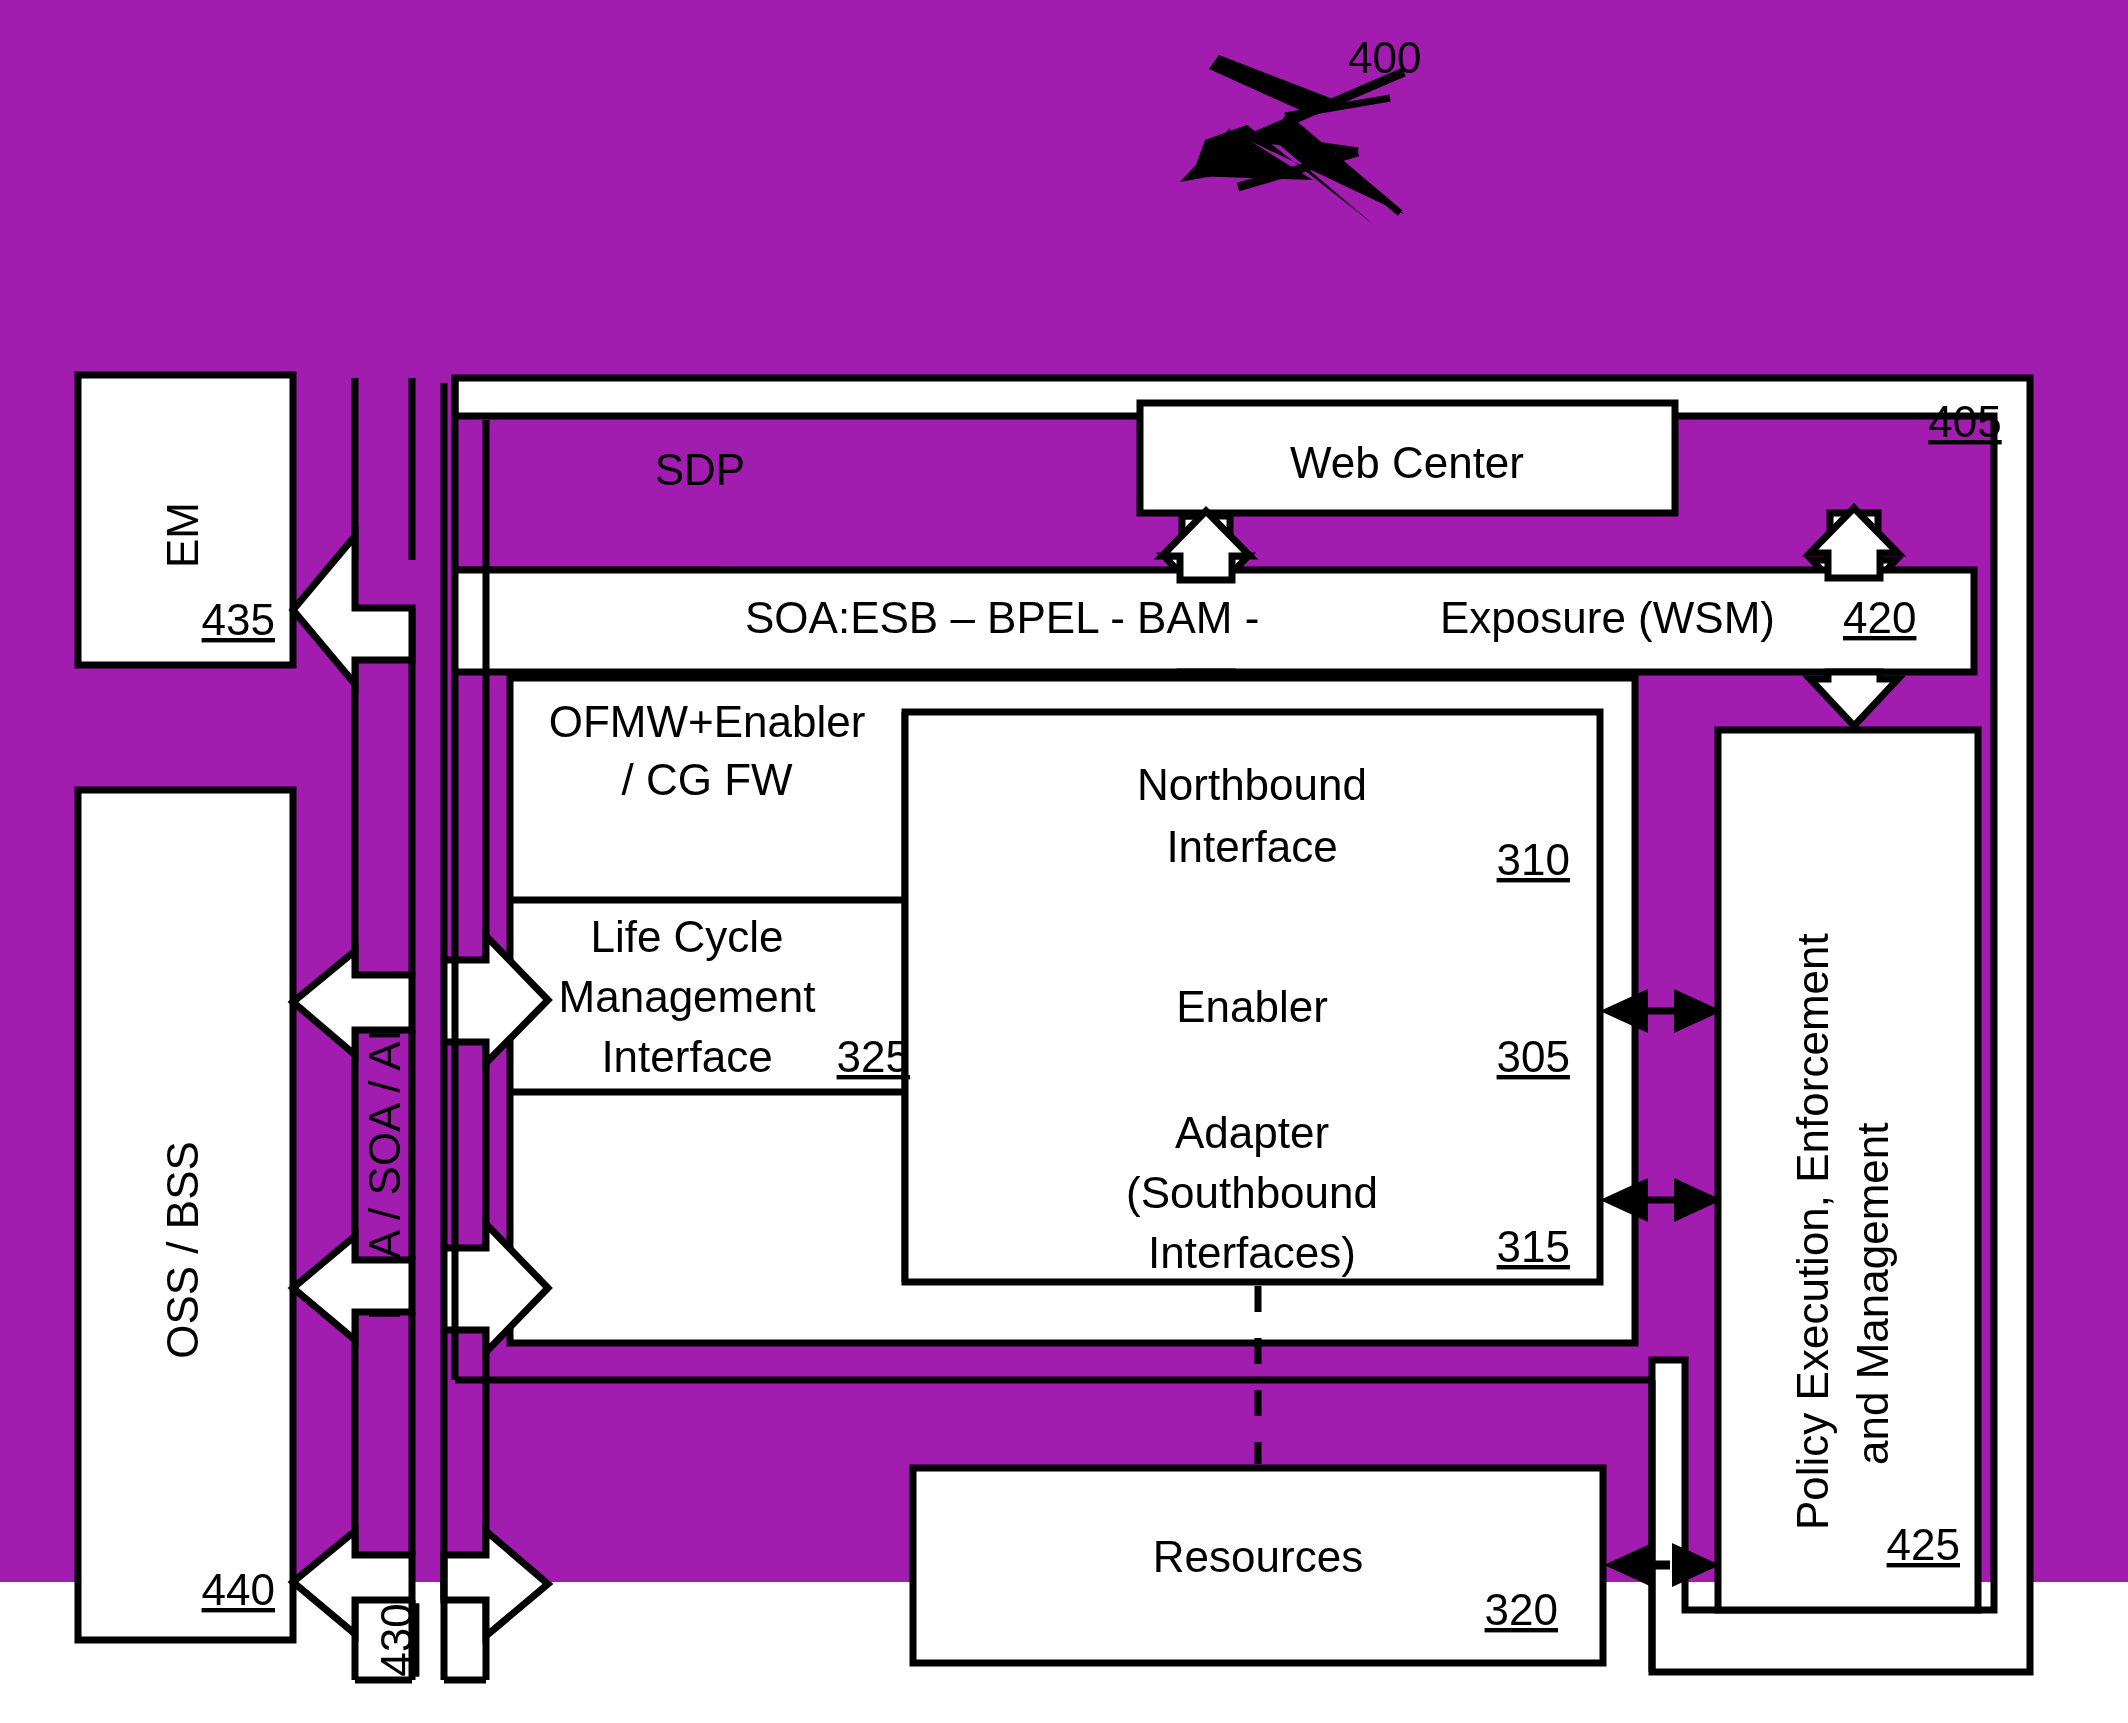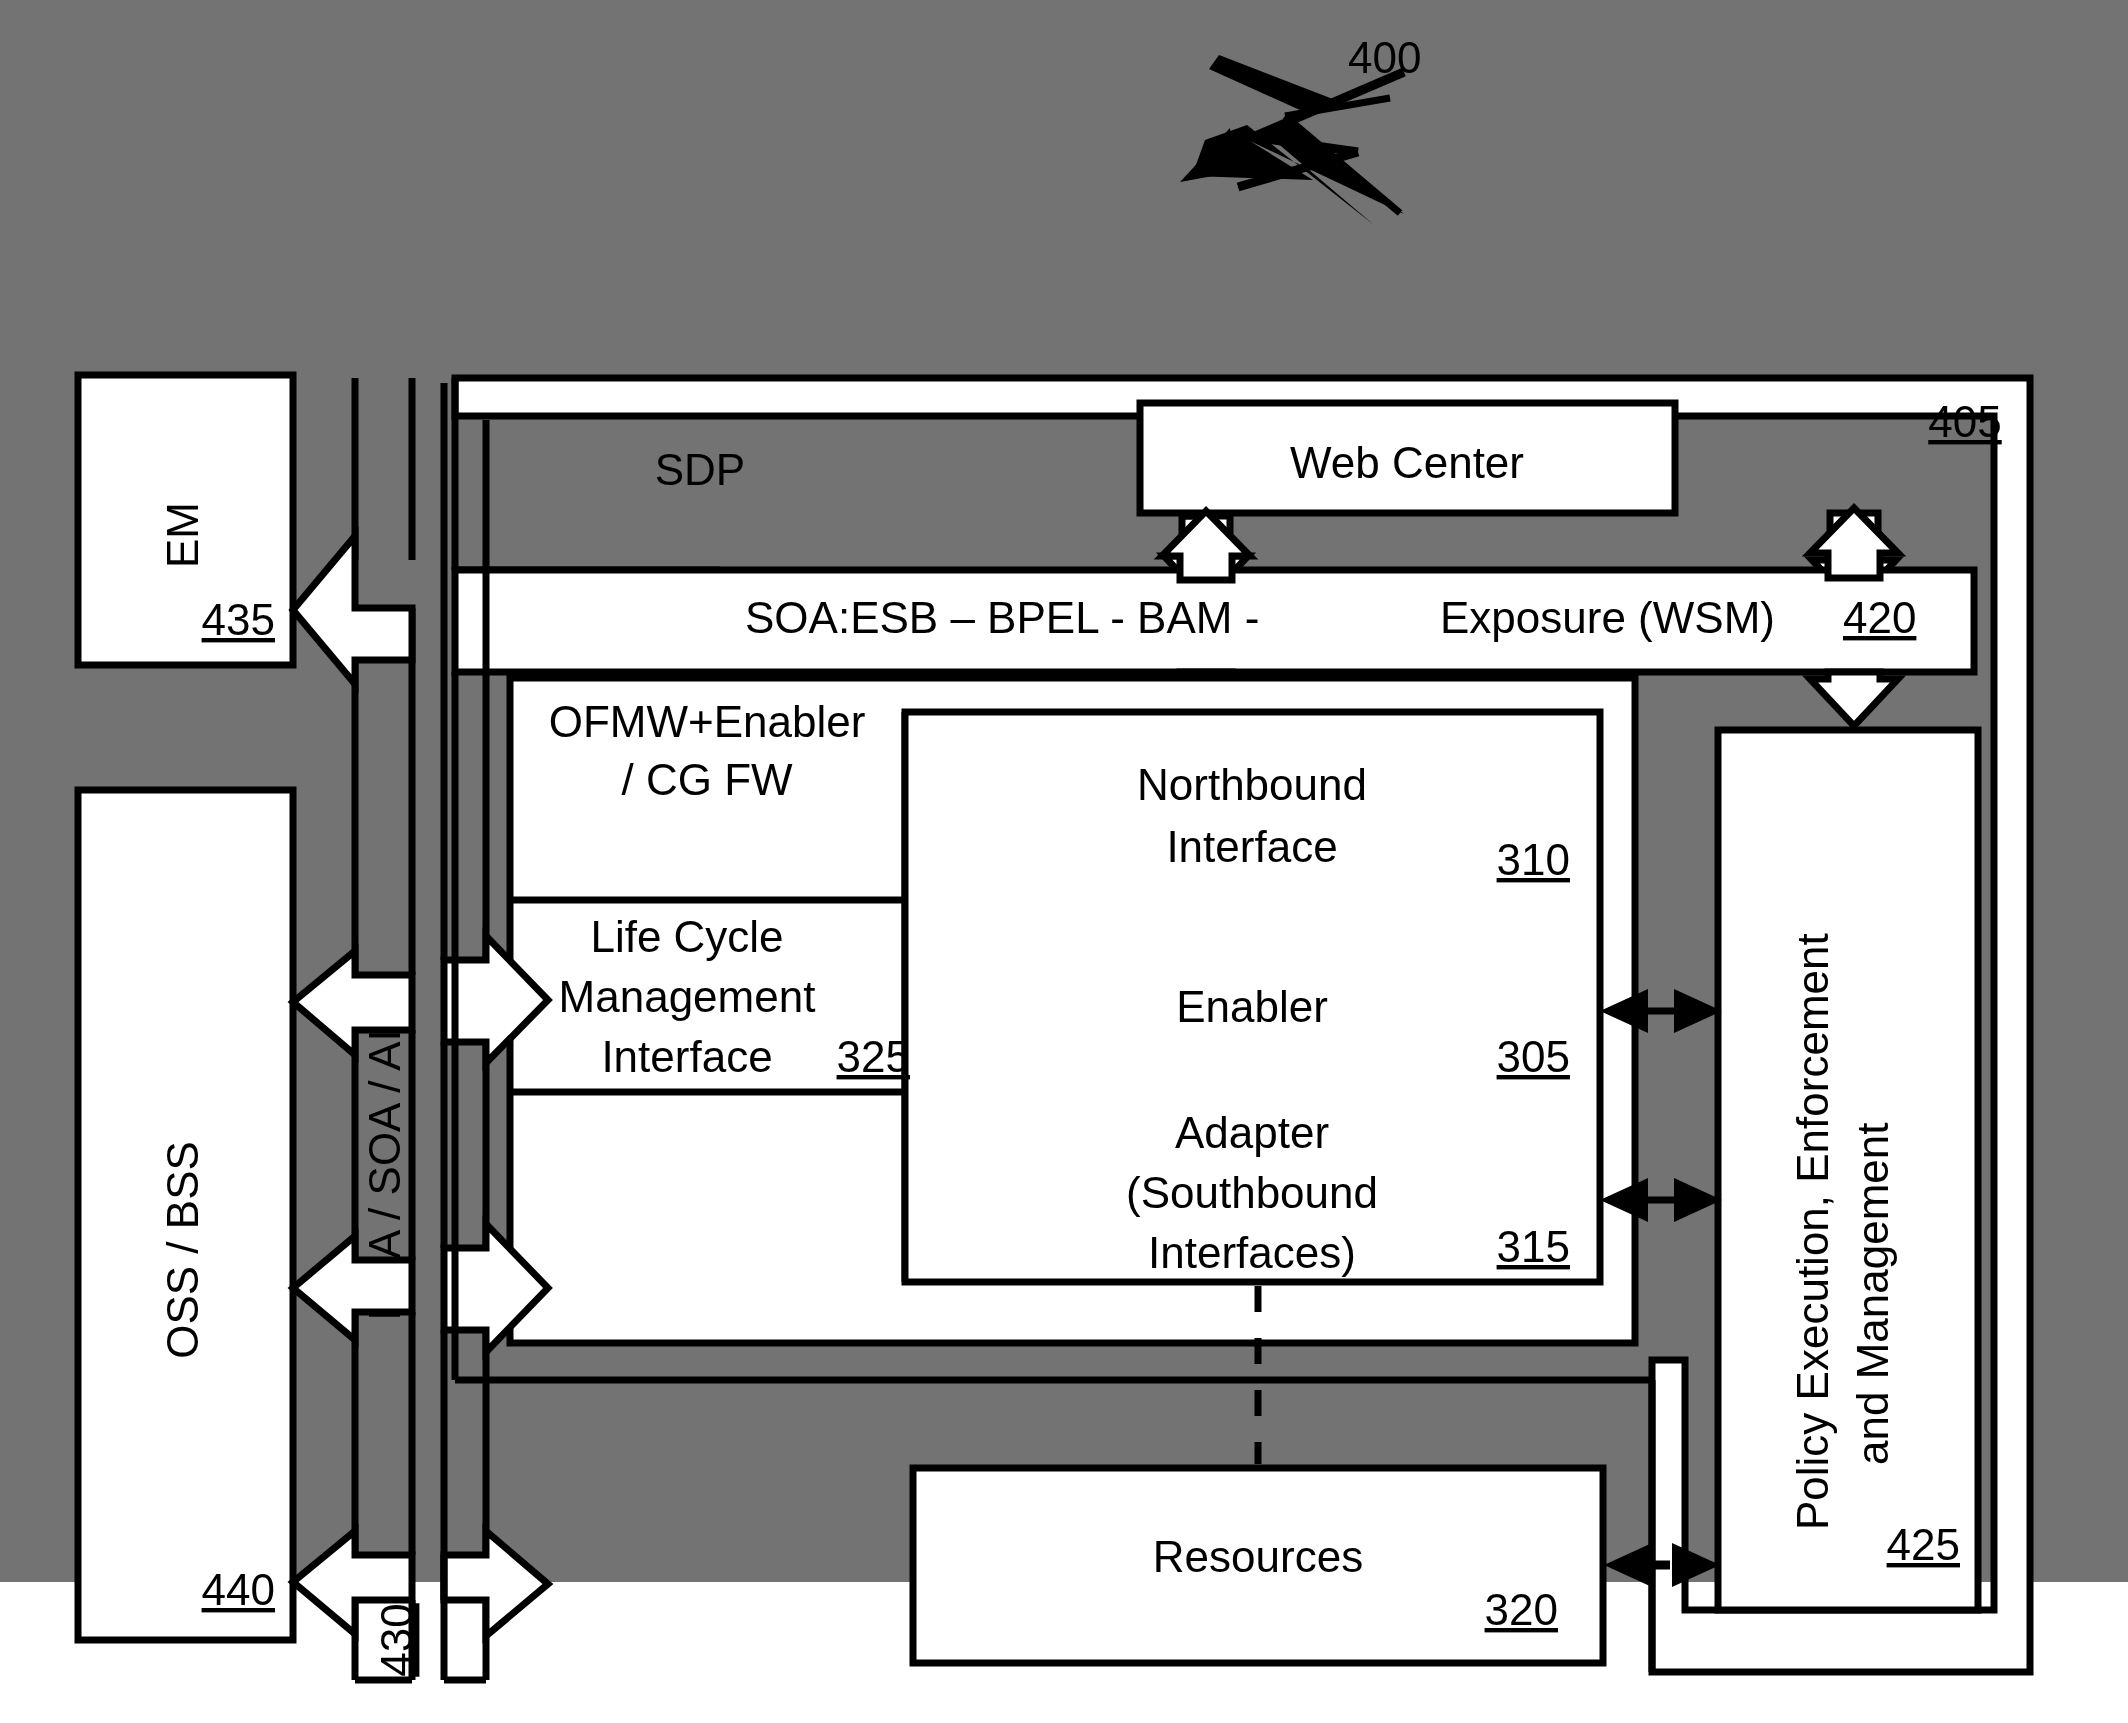--- a/index.html
+++ b/index.html
@@ -1,17 +1,17 @@
 <!DOCTYPE html>
 <html><head>
 <meta charset="utf-8">
 <style>
   html,body{margin:0;padding:0;background:#ffffff;}
   body{width:2128px;height:1723px;overflow:hidden;font-family:"Liberation Sans",sans-serif;}
-  #stage{position:relative;width:2128px;height:1582px;background:#737373;}
+  #stage{position:relative;width:2128px;height:1582px;background:#a21caf;}
   svg#diagram{position:absolute;left:0;top:0;width:2128px;height:1723px;display:block;}
   .bx{fill:#ffffff;stroke:#000000;stroke-width:7;}
   .ln{stroke:#000000;stroke-width:7;fill:none;}
   .hollow{fill:#ffffff;stroke:#000000;stroke-width:7;stroke-linejoin:miter;}
   .solidarrow{fill:#000000;stroke:none;}
   .dash{stroke:#000000;stroke-width:7;fill:none;stroke-dasharray:26 26;}
   .dash2{stroke:#000000;stroke-width:9;fill:none;stroke-dasharray:16 14;}
   text{font-family:"Liberation Sans",sans-serif;fill:#000000;}
   .t-big{font-size:44px;}
   .t-num{font-size:44px;text-decoration:underline;}

